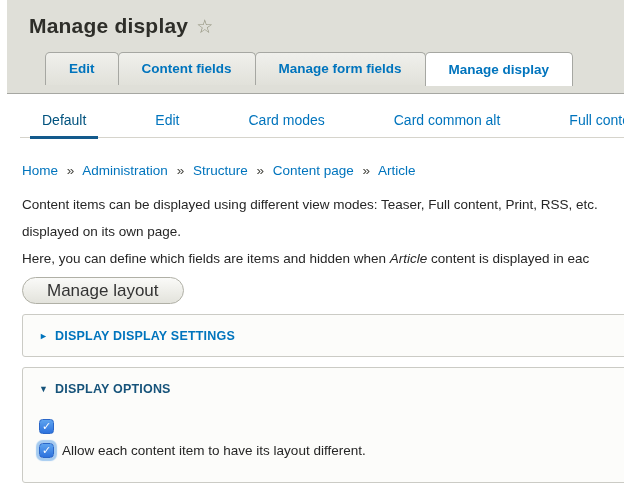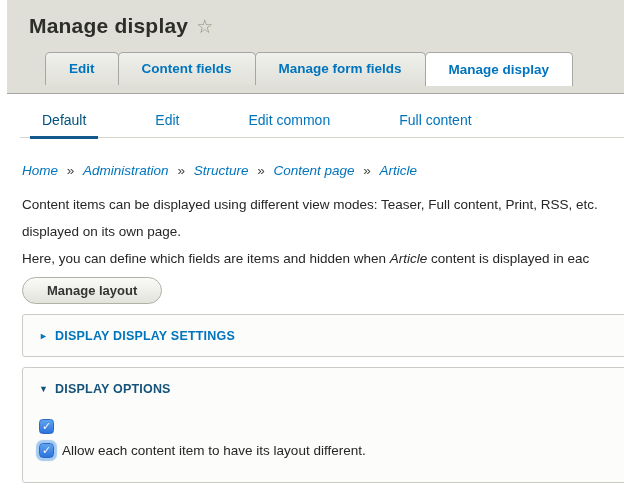--- a/index.html
+++ b/index.html
@@ -72,21 +72,21 @@
     border-bottom:3px solid #135a8c;
     margin-bottom:-2px;
   }
 
   
   .breadcrumb {
     margin:25px 0 0 22px;
     font-size:13.5px;
     white-space:nowrap;
   }
-  .breadcrumb a { color:#0074bd; text-decoration:none; cursor:pointer;font-style:italic; }
+  .breadcrumb a { color:#0074bd; text-decoration:none; cursor:pointer; }
   .crumb-sep { color:#44443e; margin:0 5px; }
 
   
   .intro {
     margin:13px 0 0 22px;
     font-size:13.5px; line-height:27px;
     white-space:nowrap; width:980px;
   }
   .note {
     margin:0 0 0 22px;
@@ -95,21 +95,21 @@
   }
   .note em { font-style:italic; }
 
   
   .btn-row { margin:5px 0 0 22px; }
   .manage-layout-btn {
     display:inline-block;
     height:27px; line-height:25px;
     padding:0 24px;
     font-family:"Liberation Sans", sans-serif;
-    font-size:13px; font-weight:bold; color:#333;
+    font-size:17px; font-weight:normal; color:#333;
     background:linear-gradient(#fafaf8, #e3e3dc);
     border:1px solid #b0b0a6;
     border-radius:14px;
     cursor:pointer;
     white-space:nowrap;
   }
 
   
   .fieldset {
     margin:10px 0 0 22px;
@@ -171,21 +171,22 @@
     <div class="ptab">Edit</div>
     <div class="ptab">Content fields</div>
     <div class="ptab">Manage form fields</div>
     <div class="ptab active">Manage display</div>
   </div>
 </div>
 
 <div class="secondary-tabs">
   <div class="stab active">Default</div>
   <div class="stab">Edit</div>
-  <div class="stab">Edit common</div>
+  <div class="stab">Card modes</div>
+  <div class="stab">Card common alt</div>
   <div class="stab">Full content</div>
 </div>
 
 <div class="breadcrumb">
   <a>Home</a>
   <span class="crumb-sep">»</span>
   <a>Administration</a>
   <span class="crumb-sep">»</span>
   <a>Structure</a>
   <span class="crumb-sep">»</span>

